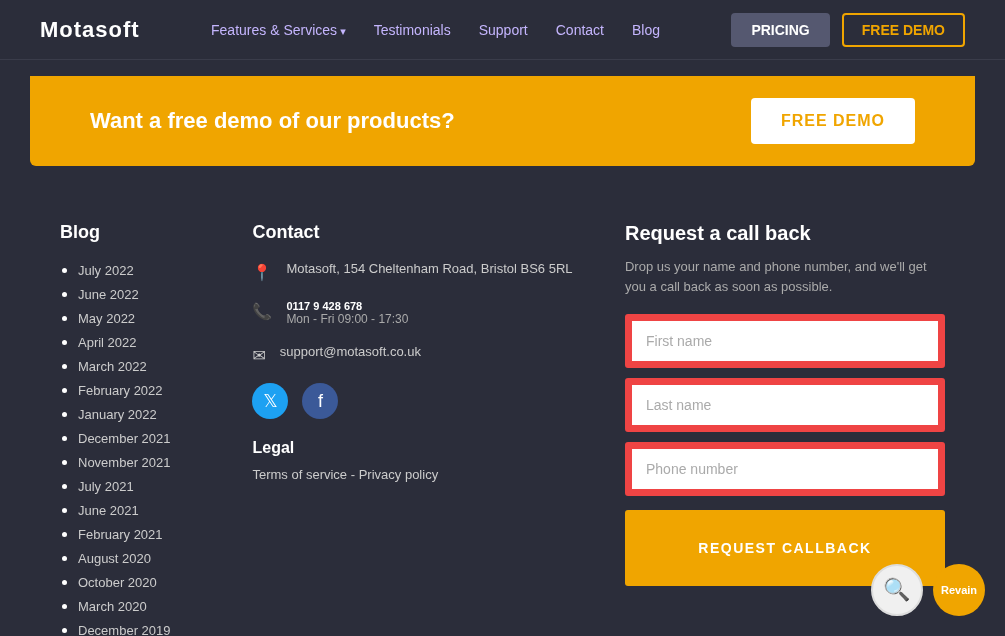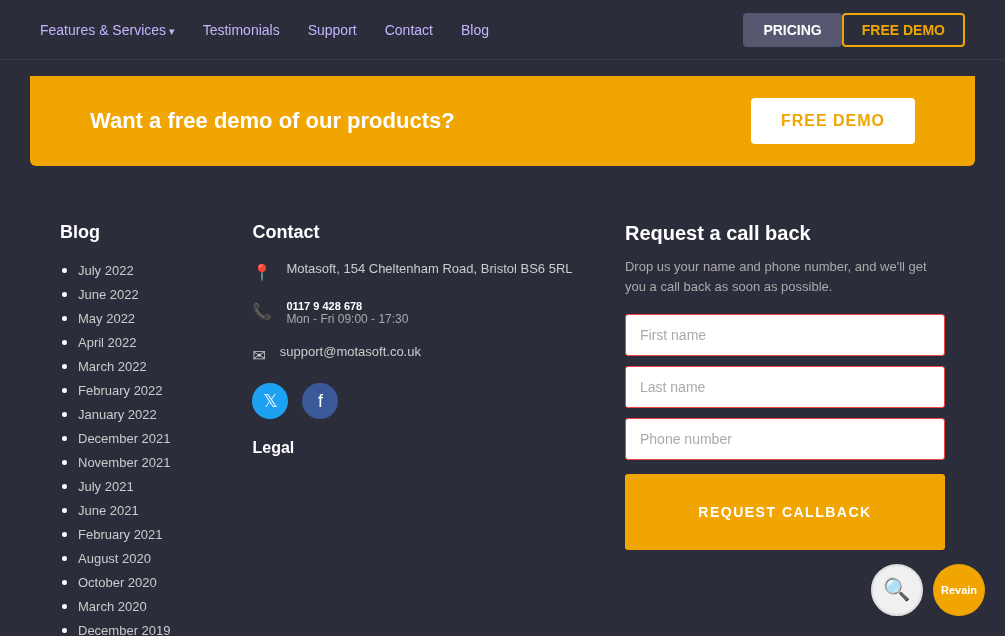--- a/index.html
+++ b/index.html
@@ -38,20 +38,21 @@
       color: #c4b5fd;
       text-decoration: none;
       font-size: 14px;
     }
     .nav-links li a.has-arrow::after {
       content: " ▾";
       font-size: 11px;
     }
     .nav-buttons {
       display: flex;
+      gap: 12px;
     }
     .btn-pricing {
       background: #555870;
       color: #fff;
       border: none;
       padding: 8px 20px;
       border-radius: 4px;
       font-size: 14px;
       font-weight: bold;
       cursor: pointer;
@@ -204,21 +205,21 @@
       font-size: 13px;
       color: #aaa;
       margin-bottom: 18px;
       line-height: 1.5;
     }
     .callback-form input {
       width: 100%;
       padding: 12px 14px;
       margin-bottom: 10px;
       background: #fff;
-      border: 1px solid #ef4444;
+      border: 7px solid #ef4444;
       border-radius: 3px;
       font-size: 14px;
       color: #555;
       outline: none;
     }
     .callback-form input::placeholder { color: #aaa; }
     .btn-request-callback {
       width: 100%;
       background: #f0a500;
       color: #fff;
@@ -265,20 +266,21 @@
       font-size: 11px;
       font-weight: bold;
       color: #fff;
       cursor: pointer;
     }
   </style>
 </head>
 <body>
 
 <nav class="navbar">
+  <div class="navbar-logo">Motasoft</div>
   <ul class="nav-links">
     <li>
       <a href="#" class="has-arrow">Features &amp; Services</a>
     </li>
     <li>
       <a href="#">Testimonials</a>
     </li>
     <li>
       <a href="#">Support</a>
     </li>
@@ -344,20 +346,25 @@
       <span class="contact-icon">✉</span>
       <span>support@motasoft.co.uk</span>
     </div>
 
     <div class="social-icons">
       <a class="social-icon twitter-icon" href="#">𝕏</a>
       <a class="social-icon facebook-icon" href="#">f</a>
     </div>
 
     <div class="legal-heading">Legal</div>
+    <div class="legal-links">
+      <a href="#">Terms of service</a>
+      <span> - </span>
+      <a href="#">Privacy policy</a>
+    </div>
   </div>
 
   <div class="callback-column">
     <div class="callback-heading">Request a call back</div>
     <div class="callback-desc">Drop us your name and phone number, and we'll get you a call back as soon as possible.</div>
     <div class="callback-form">
       <input type="text" placeholder="First name" style="">
       <input type="text" placeholder="Last name" style="">
       <input type="text" placeholder="Phone number" style="">
       <button class="btn-request-callback">REQUEST CALLBACK</button>

